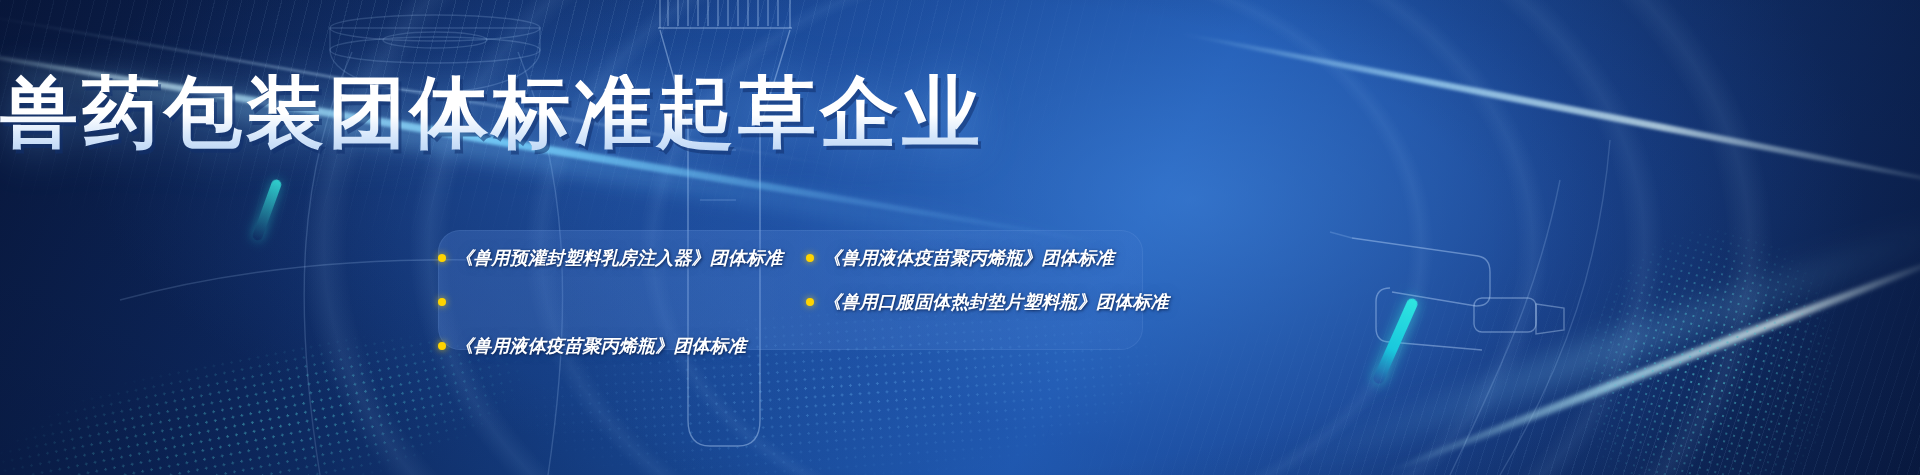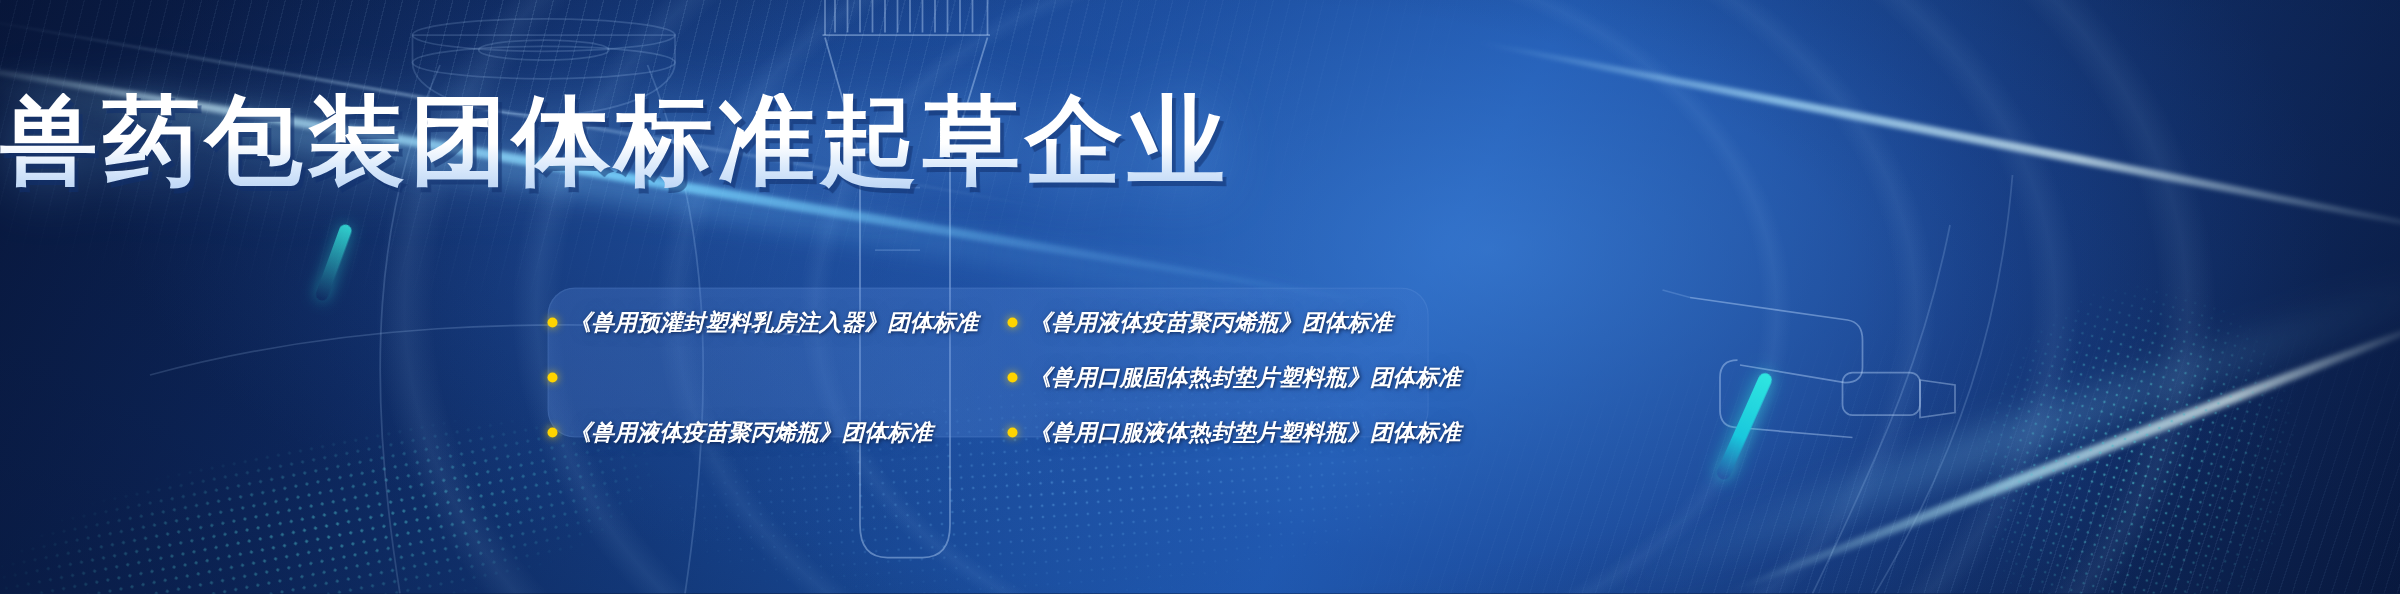--- a/index.html
+++ b/index.html
@@ -270,20 +270,16 @@
       <div class="item">
         <span class="bullet"></span>
         <span class="item-text">《兽用口服固体热封垫片塑料瓶》团体标准</span>
       </div>
 
       <div class="item">
         <span class="bullet"></span>
         <span class="item-text">《兽用液体疫苗聚丙烯瓶》团体标准</span>
       </div>
 
-      <div class="item">
-        <span class="bullet"></span>
-        <span class="item-text">《兽用口服液体热封垫片塑料瓶》团体标准</span>
-      </div>
 
     </div>
   </div>
 </div>
 
 </body></html>

